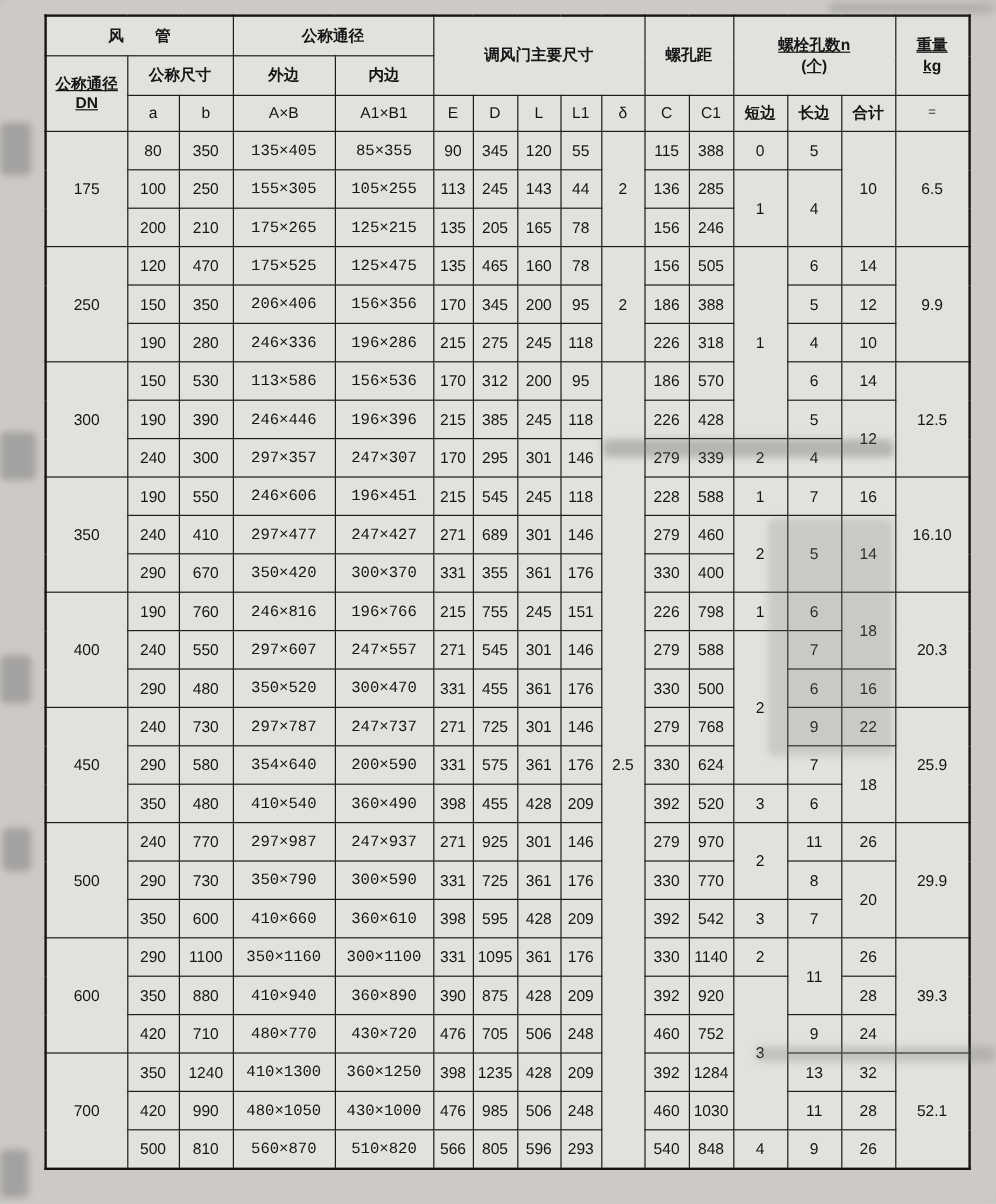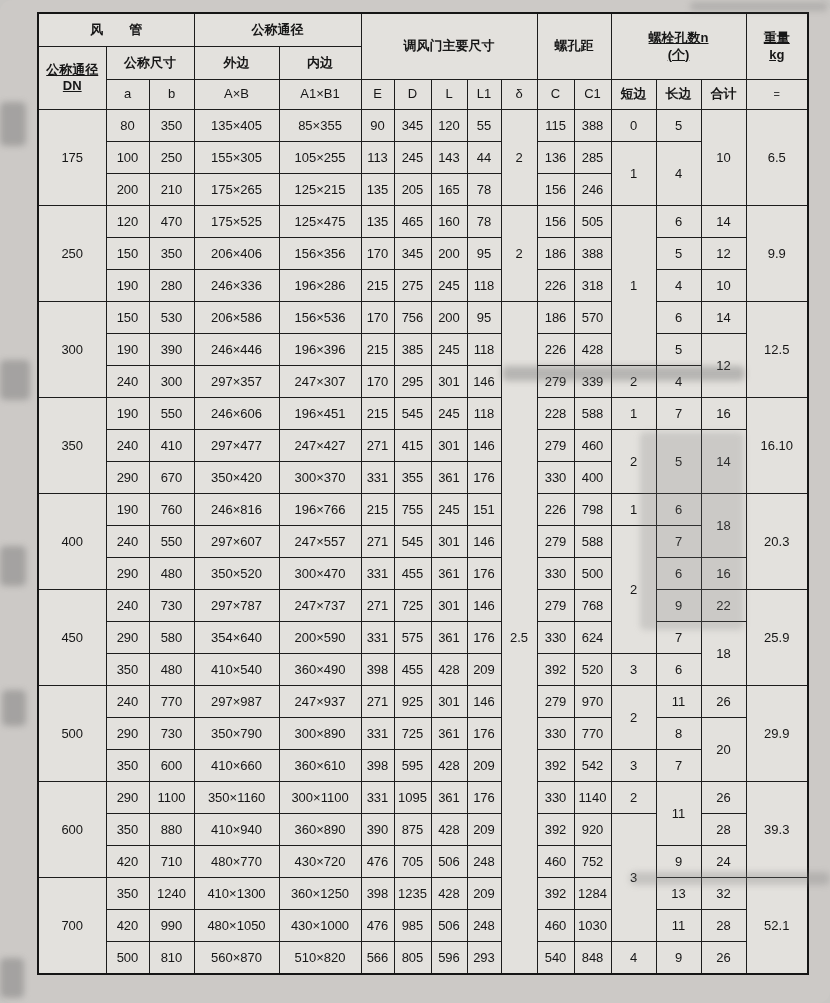--- a/index.html
+++ b/index.html
@@ -28,21 +28,21 @@
     overflow: hidden;
   }
   thead th { font-size: 13px; line-height: 1.25; }
   th.cn { font-weight: 700; }
   th.plain { font-weight: 400; font-size: 13px; }
   .pre { white-space: pre-line; text-decoration: underline; }
   thead tr.h1 th { height: 32px; }
   thead tr.h2 th { height: 32px; }
   thead tr.h3 th { height: 29px; }
   tbody td { font-size: 13px; height: 31px; font-weight: 400; }
-  td.col-ab, td.col-a1b1 { font-size: 13px; }
+  td.col-ab, td.col-a1b1 { font-size: 13px; font-family: Liberation Mono, monospace; }
   th.mark { font-weight: 400; font-size: 11px; color: #3a3a3a; }
 
   col.c-dn { width: 68px; }  col.c-a { width: 43px; }   col.c-b { width: 45px; }
   col.c-ab { width: 85px; }  col.c-a1b1 { width: 82px; }
   col.c-e { width: 33px; }   col.c-d { width: 37px; }   col.c-l { width: 36px; }
   col.c-l1 { width: 34px; }  col.c-delta { width: 36px; }
   col.c-c { width: 37px; }   col.c-c1 { width: 37px; }
   col.c-s { width: 45px; }   col.c-lg { width: 45px; }  col.c-t { width: 45px; }
   col.c-w { width: 62px; }
 
@@ -202,24 +202,24 @@
           <td class="col-l1">118</td>
           <td class="col-c">226</td>
           <td class="col-c1">318</td>
           <td class="col-lg">4</td>
           <td class="col-t">10</td>
         </tr>
         <tr>
           <td class="col-dn" rowspan="3">300</td>
           <td class="col-a">150</td>
           <td class="col-b">530</td>
-          <td class="col-ab">206×586</td>
+          <td class="col-ab">113×586</td>
           <td class="col-a1b1">156×536</td>
           <td class="col-e">170</td>
-          <td class="col-d">756</td>
+          <td class="col-d">312</td>
           <td class="col-l">200</td>
           <td class="col-l1">95</td>
           <td class="col-delta" rowspan="21">2.5</td>
           <td class="col-c">186</td>
           <td class="col-c1">570</td>
           <td class="col-lg">6</td>
           <td class="col-t">14</td>
           <td class="col-w" rowspan="3">12.5</td>
         </tr>
         <tr>
@@ -266,21 +266,21 @@
           <td class="col-lg">7</td>
           <td class="col-t">16</td>
           <td class="col-w" rowspan="3">16.10</td>
         </tr>
         <tr>
           <td class="col-a">240</td>
           <td class="col-b">410</td>
           <td class="col-ab">297×477</td>
           <td class="col-a1b1">247×427</td>
           <td class="col-e">271</td>
-          <td class="col-d">415</td>
+          <td class="col-d">689</td>
           <td class="col-l">301</td>
           <td class="col-l1">146</td>
           <td class="col-c">279</td>
           <td class="col-c1">460</td>
           <td class="col-s" rowspan="2">2</td>
           <td class="col-lg" rowspan="2">5</td>
           <td class="col-t" rowspan="2">14</td>
         </tr>
         <tr>
           <td class="col-a">290</td>
@@ -397,21 +397,21 @@
           <td class="col-c1">970</td>
           <td class="col-s" rowspan="2">2</td>
           <td class="col-lg">11</td>
           <td class="col-t">26</td>
           <td class="col-w" rowspan="3">29.9</td>
         </tr>
         <tr>
           <td class="col-a">290</td>
           <td class="col-b">730</td>
           <td class="col-ab">350×790</td>
-          <td class="col-a1b1">300×890</td>
+          <td class="col-a1b1">300×590</td>
           <td class="col-e">331</td>
           <td class="col-d">725</td>
           <td class="col-l">361</td>
           <td class="col-l1">176</td>
           <td class="col-c">330</td>
           <td class="col-c1">770</td>
           <td class="col-lg">8</td>
           <td class="col-t" rowspan="2">20</td>
         </tr>
         <tr>

